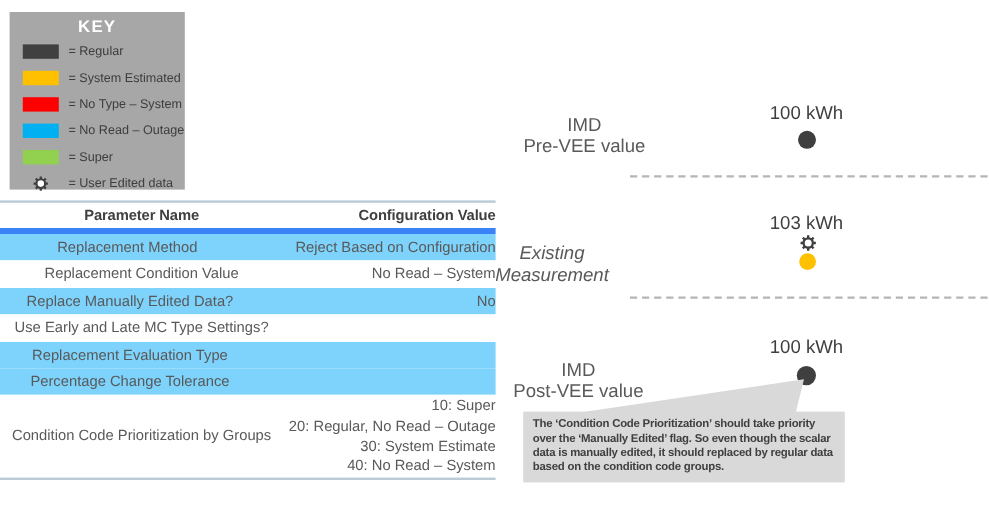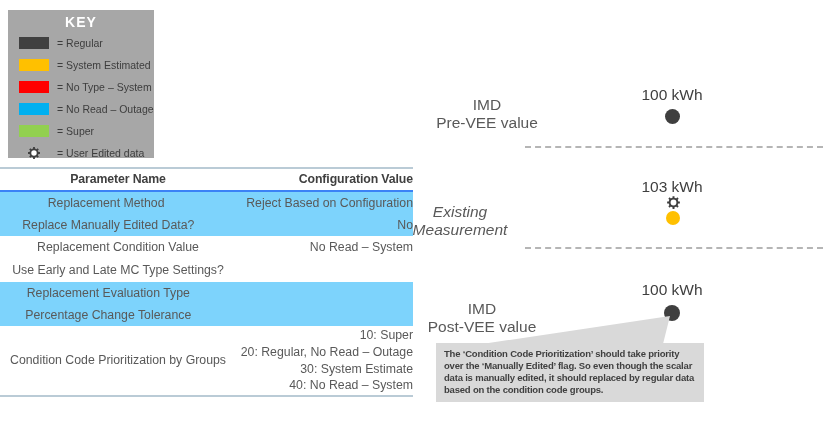--- a/index.html
+++ b/index.html
@@ -23,21 +23,21 @@
   .key-label { font-size:10.5px; color:#3d3d3d; white-space:nowrap; }
 
   
   .ptable {
     position:absolute; left:0; top:167px; width:413px;
     font-size:12.3px; color:#595959;
   }
   .thead {
     display:flex; align-items:center; font-weight:bold; color:#3f3f3f;
     font-size:12.3px; letter-spacing:-0.1px;
-    border-top:2px solid #bacbd6; border-bottom:2px solid #3b82f6;
+    border-top:2px solid #bacbd6; border-bottom:5px solid #3b82f6;
     height:21px; background:#fff;
   }
   .trow { display:flex; align-items:center; min-height:22px; background:#fff; }
   .trow.alt { background:#7dd3fc;gap:34px; }
   .trow.last { border-bottom:2px solid #bacbd6; }
   .c1 { width:236px; text-align:center; white-space:pre; line-height:1.35; }
   .c2 { width:177px; text-align:right; white-space:pre; line-height:1.35; }
   .trow .c2 { overflow:visible; }
 
   
@@ -107,27 +107,27 @@
 
   <div class="ptable">
     <div class="thead">
       <div class="c1">Parameter Name</div>
       <div class="c2">Configuration Value</div>
     </div>
     <div class="trow alt" style="height:22px">
       <div class="c1">Replacement Method</div>
       <div class="c2">Reject Based on Configuration</div>
     </div>
+    <div class="trow" style="height:23px">
+      <div class="c1">Replacement Condition Value</div>
+      <div class="c2">No Read – System</div>
+    </div>
     <div class="trow alt" style="height:22px">
       <div class="c1">Replace Manually Edited Data?</div>
       <div class="c2">No</div>
-    </div>
-    <div class="trow" style="height:23px">
-      <div class="c1">Replacement Condition Value</div>
-      <div class="c2">No Read – System</div>
     </div>
     <div class="trow" style="height:23px">
       <div class="c1">Use Early and Late MC Type Settings?</div>
       <div class="c2"></div>
     </div>
     <div class="trow alt" style="height:22px">
       <div class="c1">Replacement Evaluation Type</div>
       <div class="c2"></div>
     </div>
     <div class="trow alt" style="height:22px">

